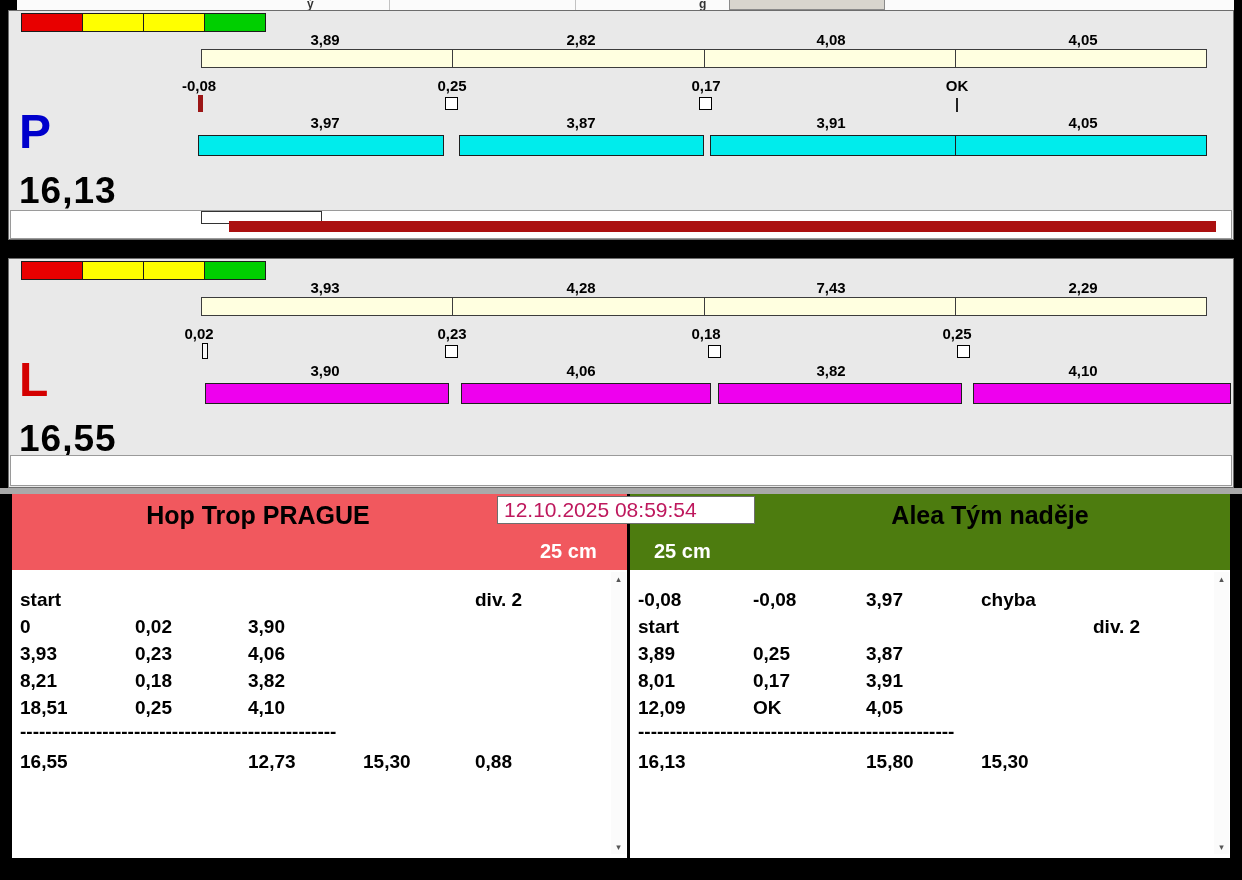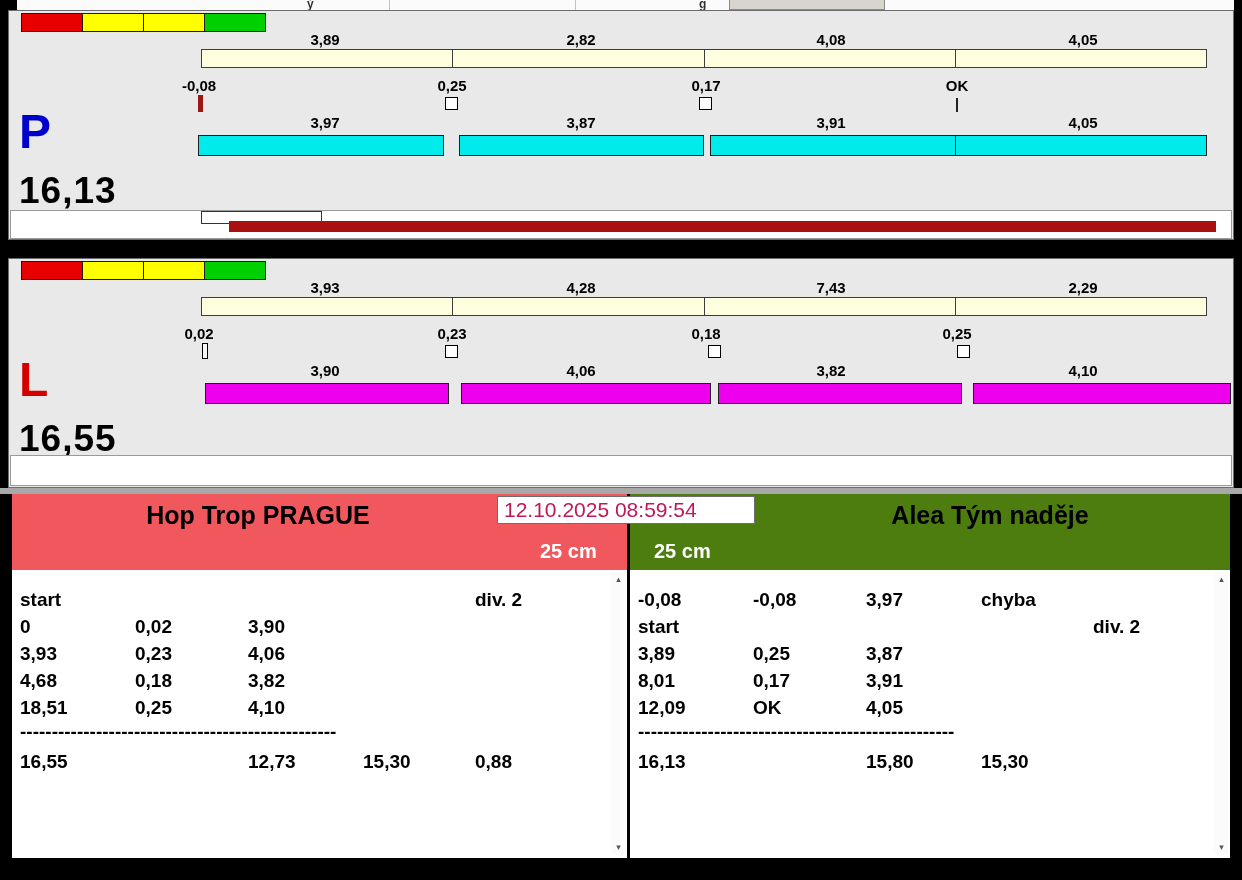--- a/index.html
+++ b/index.html
@@ -232,21 +232,21 @@
           <span class="tc"></span>
         </div>
         <div class="trow">
           <span class="tc">3,93</span>
           <span class="tc">0,23</span>
           <span class="tc">4,06</span>
           <span class="tc"></span>
           <span class="tc"></span>
         </div>
         <div class="trow">
-          <span class="tc">4,68</span>
+          <span class="tc">8,21</span>
           <span class="tc">0,18</span>
           <span class="tc">3,82</span>
           <span class="tc"></span>
           <span class="tc"></span>
         </div>
         <div class="trow">
           <span class="tc">18,51</span>
           <span class="tc">0,25</span>
           <span class="tc">4,10</span>
           <span class="tc"></span>

